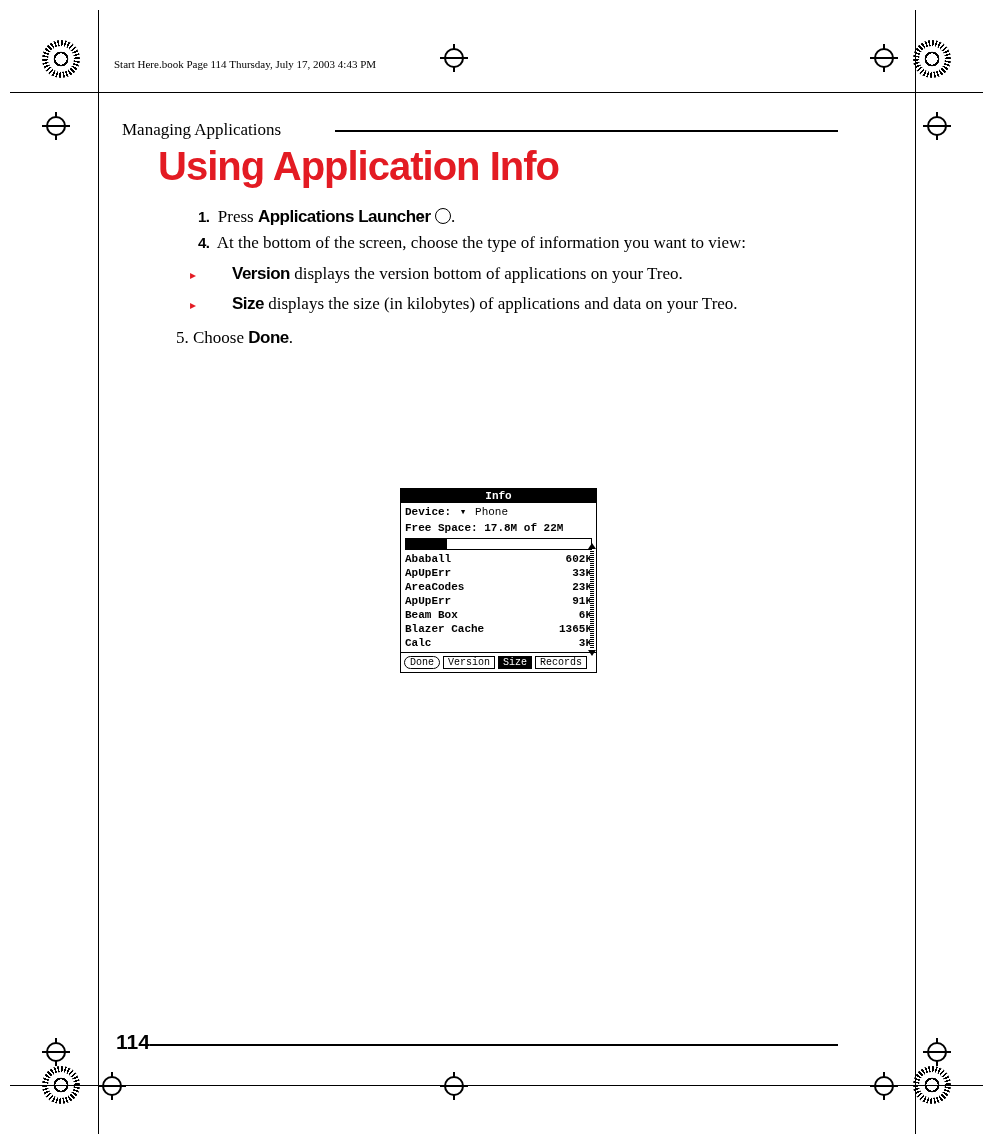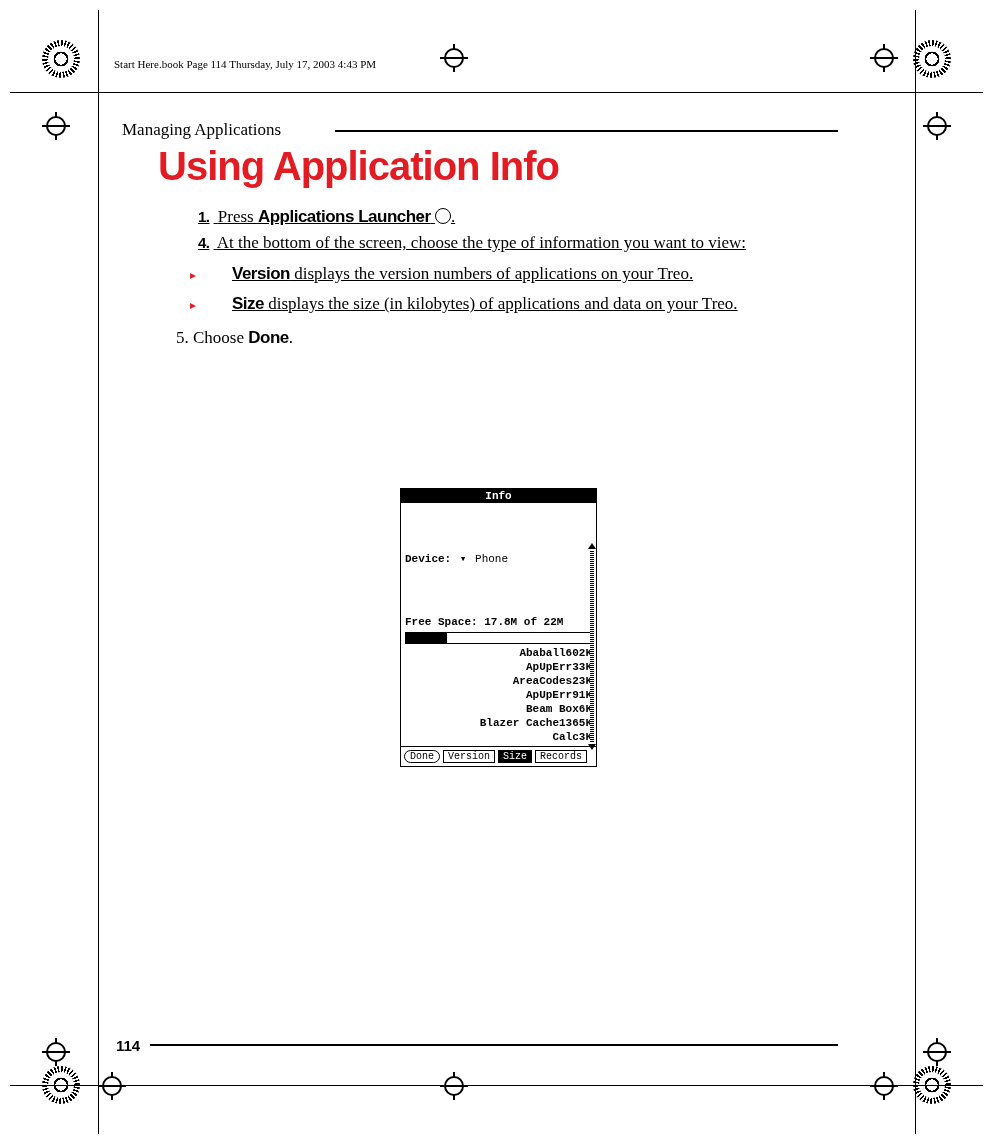--- a/index.html
+++ b/index.html
@@ -71,21 +71,21 @@
     font-stretch: condensed;
   }
 
   .body-text {
     position:absolute;
     top:196px; left:176px; right:160px;
     font-size:17px;
     line-height:1.55;
   }
   .body-text ol { list-style:none; padding:0; margin:8px 0 0 22px;}
-  .body-text ol > li { margin: 0 0; text-indent:-22px; padding-left:22px;text-decoration:underline;}
+  .body-text ol > li { margin: 0 0; text-indent:-22px; padding-left:22px;}
   .body-text ol > li .num {
     font-family: Arial, Helvetica, sans-serif;
     font-weight:bold; font-size:15px; margin-right:4px;
     letter-spacing:-0.5px;
   }
   .bold-sans {
     font-family: Arial, Helvetica, sans-serif;
     font-weight: bold; letter-spacing:-0.5px;
   }
   .bullet-list { list-style:none; padding-left:14px; margin:4px 0;}
@@ -114,26 +114,26 @@
     top:488px; left:400px;
     width:195px; border:1px solid #000;
     font-family: Monaco, 'Courier New', monospace;
     font-size:11px;
     background:#fff;
   }
   .palm-title {
     background:#000; color:#fff; text-align:center;
     font-weight:bold; padding:1px 0; font-size:11px;
   }
-  .palm-meta { padding:2px 4px; font-weight:bold;margin-top:47px;}
+  .palm-meta { padding:2px 4px; font-weight:bold;}
   .palm-meta .tri::before { content:"▾"; margin:0 2px;}
   .palm-bar { height:10px; margin:2px 4px; border:1px solid #000; position:relative;}
   .palm-bar .fill { position:absolute; left:0; top:0; bottom:0; width:22%; background:#000;}
   .palm-list { padding:0 4px 2px 4px;}
-  .palm-row { display:flex; justify-content:flex-end; font-weight:bold; line-height:14px;}
+  .palm-row { display:flex; justify-content:space-between; font-weight:bold; line-height:14px;}
   .palm-scroll {
     position:absolute; right:1px; top:60px; bottom:22px; width:6px;
   }
   .palm-scroll::before,.palm-scroll::after{
     content:""; position:absolute; left:-1px; width:0; height:0;
     border-left:4px solid transparent; border-right:4px solid transparent;
   }
   .palm-scroll::before{ top:-6px; border-bottom:6px solid #000;}
   .palm-scroll::after { bottom:-6px; border-top:6px solid #000;}
   .palm-scroll .track{
@@ -143,21 +143,21 @@
   .palm-buttons { border-top:1px solid #000; padding:3px; display:flex; gap:3px;}
   .palm-btn {
     border:1px solid #000; border-radius:8px; padding:0 5px;
     font-size:10px; background:#fff;
   }
   .palm-tab { border:1px solid #000; padding:0 4px; font-size:10px;}
   .palm-tab.active { background:#000; color:#fff;}
 
   .page-num {
     position:absolute; bottom:90px; left:116px;
-    font-family: Arial, sans-serif; font-weight:bold; font-size:15px;
+    font-family: Arial, sans-serif; font-weight:bold; font-size:21px;
   }
   .footer-rule {
     position:absolute; bottom:98px; left:150px; right:155px; height:2px; background:#000;
   }
 </style>
 </head>
 <body>
 
 <div class="sunburst sb-tl"></div>
 <div class="sunburst sb-tr"></div>
@@ -208,21 +208,21 @@
   <ol>
     <li>
       <span class="num">1.</span>
       <span>Press </span><span class="bold-sans">Applications Launcher</span>
       <span class="icon-house"></span><span>.</span>
     </li>
     <li>
       <span class="num">4.</span>
       <span>At the bottom of the screen, choose the type of information you want to view:</span>
       <ul class="bullet-list">
-        <li><span class="bold-sans">Version</span><span> displays the version numbers of applications on your Treo.</span></li>
+        <li><span class="bold-sans">Version</span><span> displays the version bottom of applications on your Treo.</span></li>
         <li><span class="bold-sans">Size</span><span> displays the size (in kilobytes) of applications and data on your Treo.</span></li>
       </ul>
     </li>
   </ol>
   <div class="step5">
     <span>5. Choose </span><span class="bold-sans">Done</span><span>.</span>
   </div>
 </div>
 
 <div class="palm">

